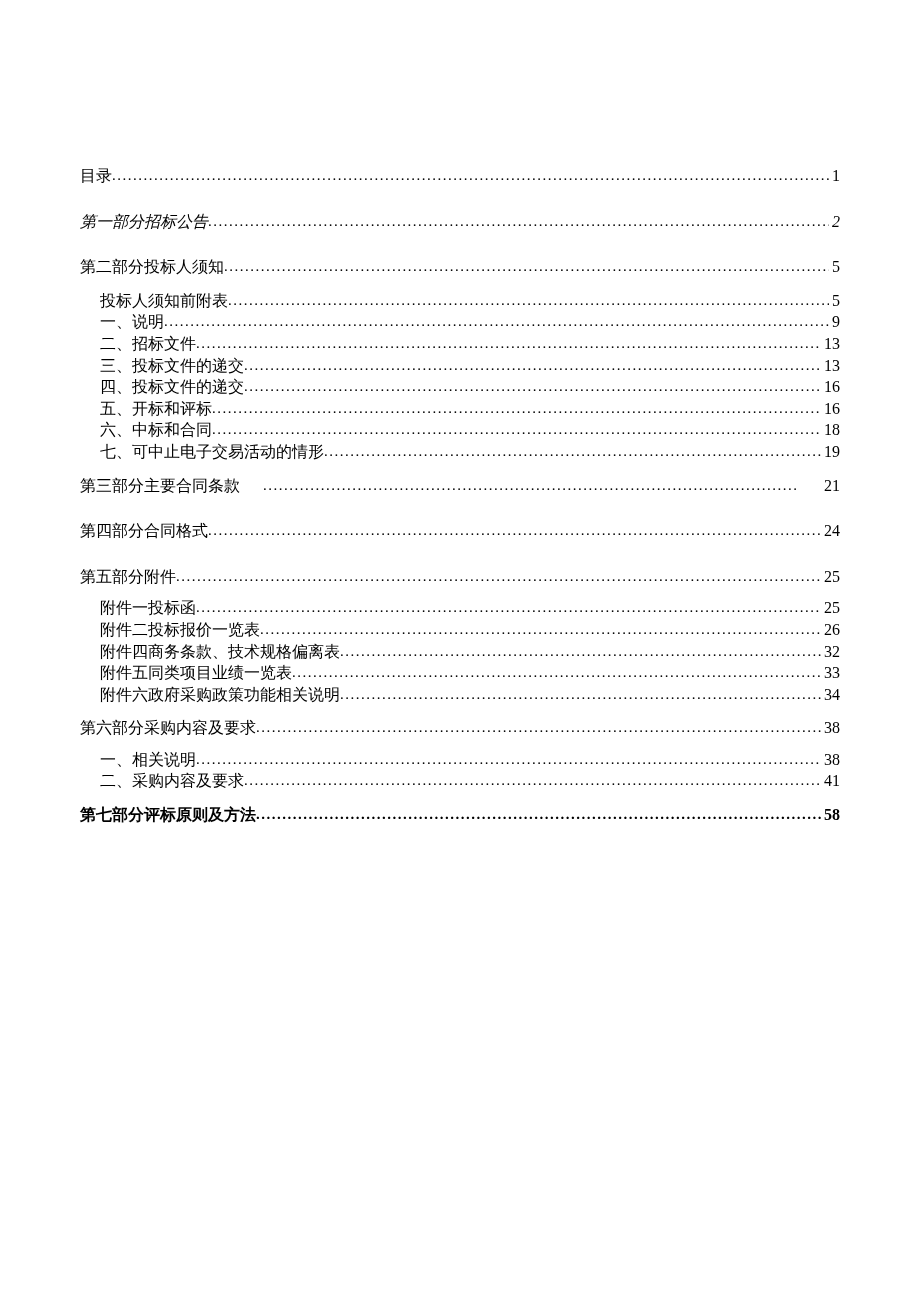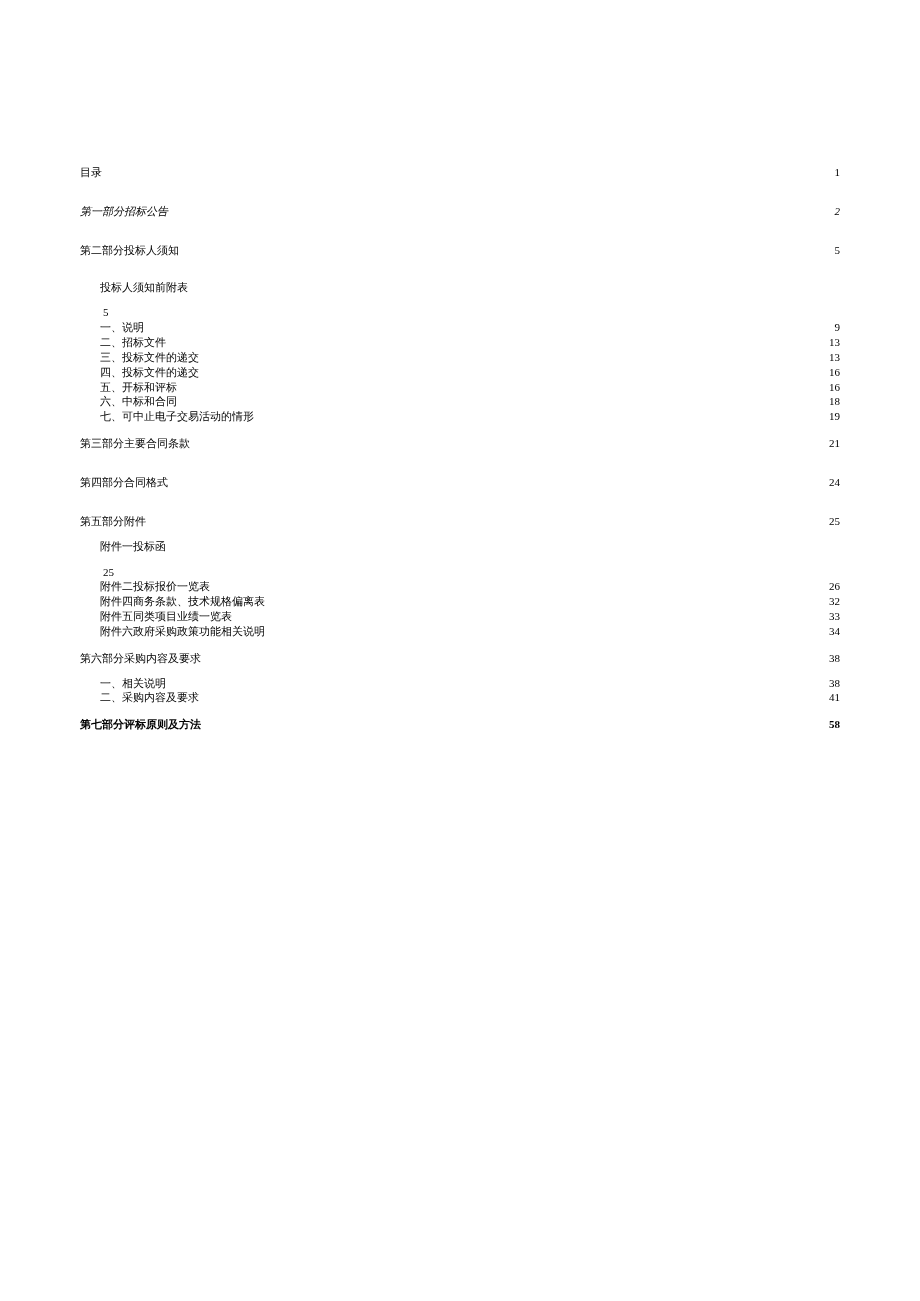--- a/index.html
+++ b/index.html
@@ -11,21 +11,21 @@
       width: 920px;
       height: 1301px;
       background: #ffffff;
       font-family: "SimSun", "宋体", serif;
       padding: 165px 80px 0 80px;
     }
     .toc-entry {
       display: flex;
       align-items: baseline;
       white-space: nowrap;
-      font-size: 11px;
+      font-size: 16px;
       color: #000;
       line-height: 1.35;
       margin-bottom: 0px;
     }
     .toc-entry.level-0 {
       margin-left: 0;
       margin-top: 24px;
       margin-bottom: 0px;
     }
     .toc-entry.level-1 {
@@ -73,21 +73,21 @@
     <div class="toc-entry level-0">
       <span class="toc-title italic">第一部分招标公告</span>
       <span class="toc-dots"></span>
       <span class="toc-page italic">2</span>
     </div>
     <div class="toc-entry level-0">
       <span class="toc-title">第二部分投标人须知</span>
       <span class="toc-dots"></span>
       <span class="toc-page">5</span>
     </div>
-    <div class="toc-entry level-1" style="margin-top: 22px; flex-direction: column;">
+    <div class="toc-entry level-1" style="margin-top: 12px;">
       <span class="toc-title">投标人须知前附表</span>
       <span class="toc-dots"></span>
       <span class="toc-page">5</span>
     </div>
     <div class="toc-entry level-1">
       <span class="toc-title">一、说明</span>
       <span class="toc-dots"></span>
       <span class="toc-page">9</span>
     </div>
     <div class="toc-entry level-1">
@@ -128,21 +128,21 @@
     <div class="toc-entry level-0">
       <span class="toc-title">第四部分合同格式</span>
       <span class="toc-dots"></span>
       <span class="toc-page">24</span>
     </div>
     <div class="toc-entry level-0">
       <span class="toc-title">第五部分附件</span>
       <span class="toc-dots"></span>
       <span class="toc-page">25</span>
     </div>
-    <div class="toc-entry level-1" style="margin-top: 10px; flex-direction: column;">
+    <div class="toc-entry level-1" style="margin-top: 10px;">
       <span class="toc-title">附件一投标函</span>
       <span class="toc-dots"></span>
       <span class="toc-page">25</span>
     </div>
     <div class="toc-entry level-1">
       <span class="toc-title">附件二投标报价一览表</span>
       <span class="toc-dots"></span>
       <span class="toc-page">26</span>
     </div>
     <div class="toc-entry level-1">

